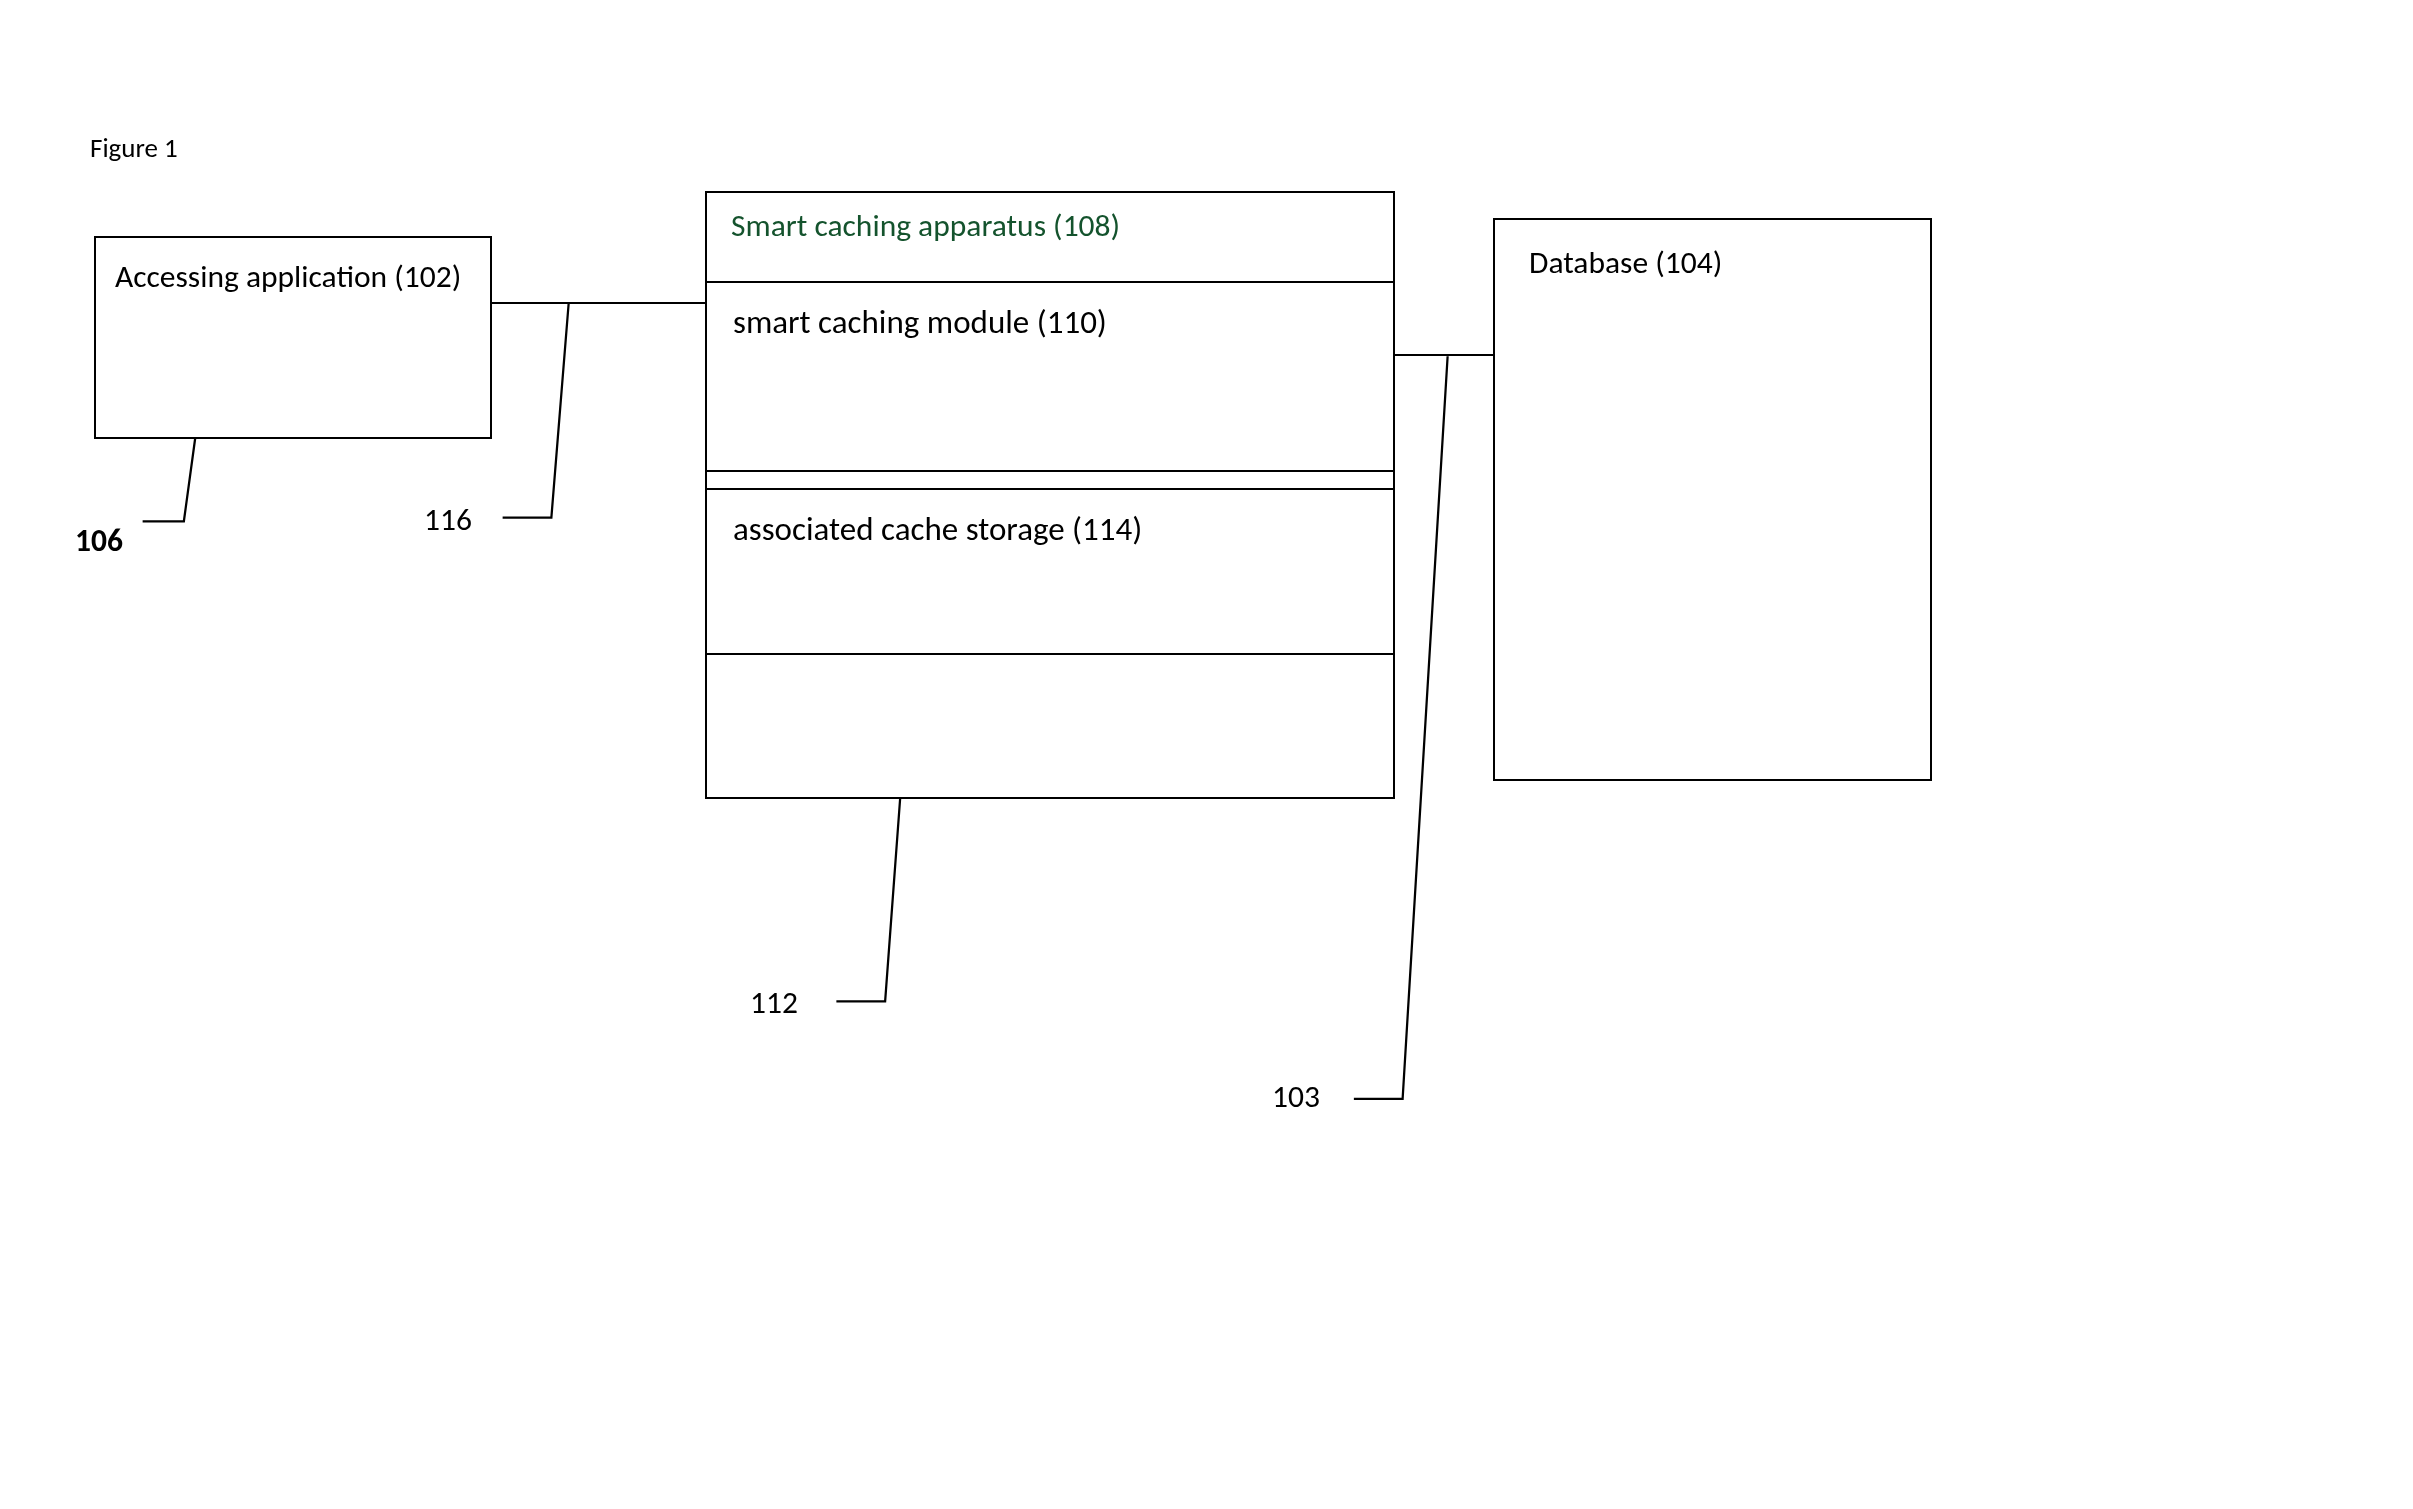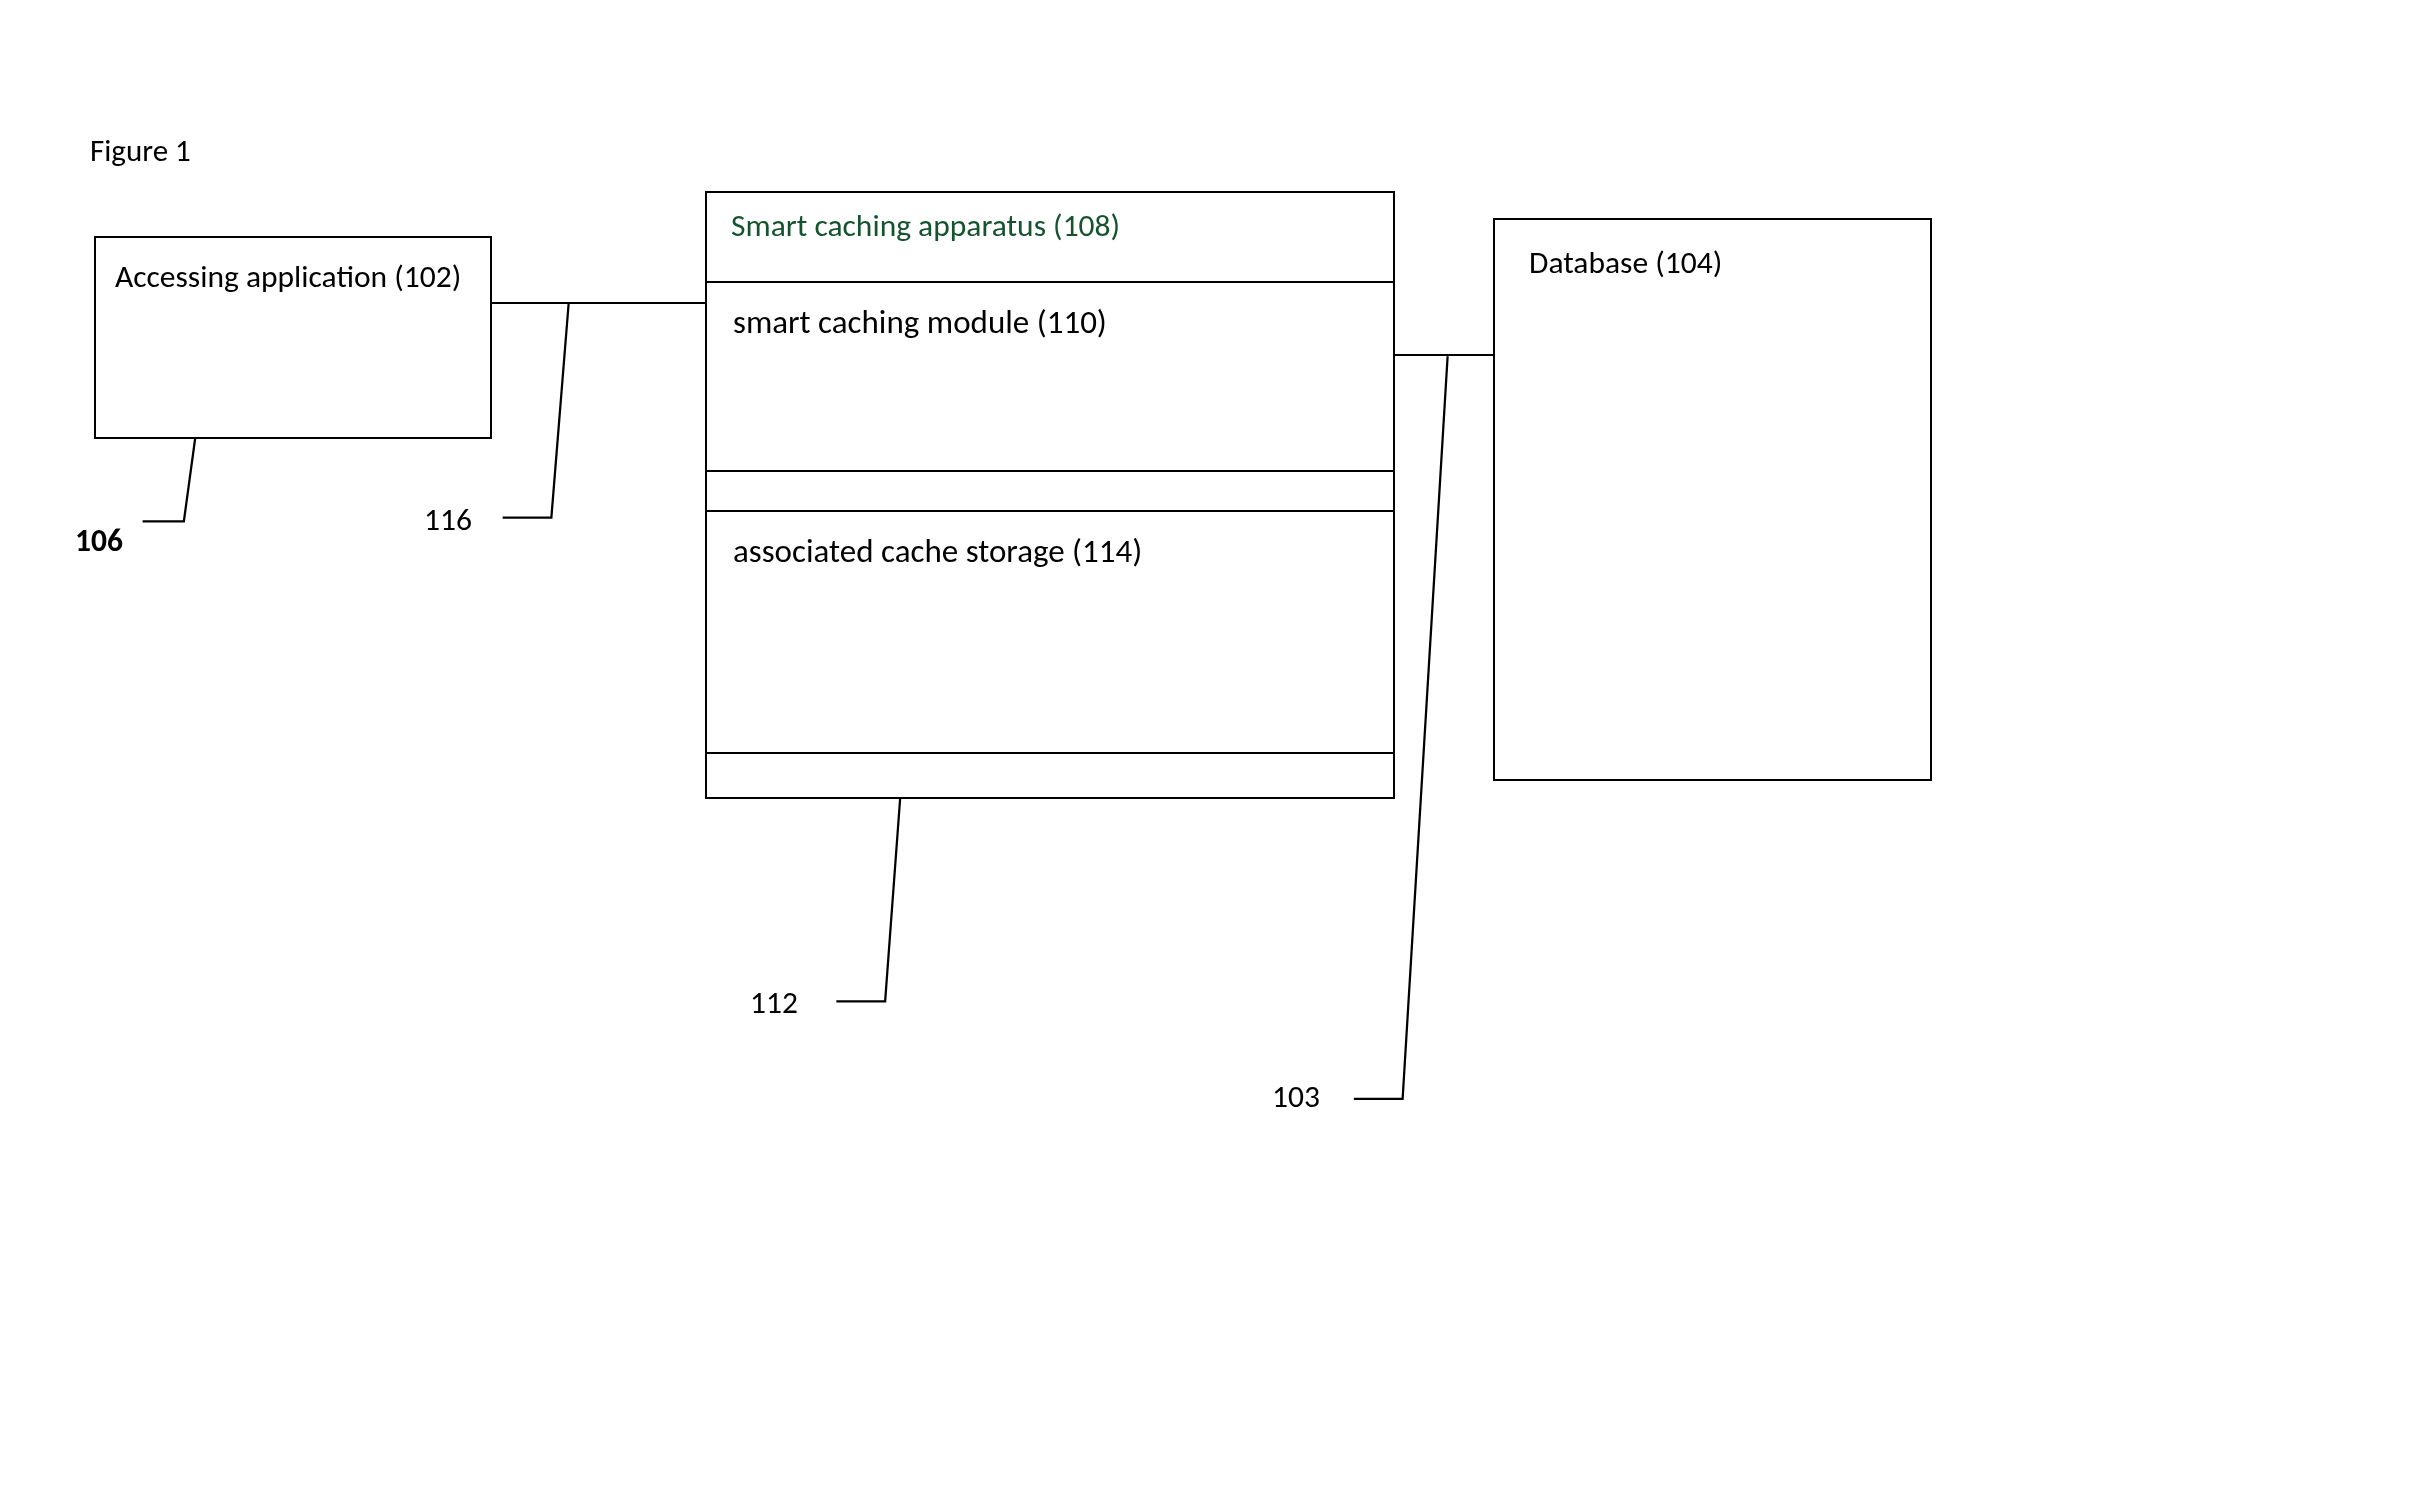--- a/index.html
+++ b/index.html
@@ -7,21 +7,21 @@
       width: 2413px;
       height: 1509px;
       background: #ffffff;
       font-family: Calibri, Arial, sans-serif;
       position: relative;
     }
     .figure-title {
       position: absolute;
       top: 131px;
       left: 90px;
-      font-size: 31px;
+      font-size: 27px;
       color: #000;
     }
     .box {
       position: absolute;
       border: 2.3px solid #000;
       background: #fff;
     }
     .box-label {
       position: absolute;
       font-size: 31.5px;
@@ -56,24 +56,24 @@
       width: 690px;
       height: 191px;
     }
     .caching-module .box-label {
       top: 19px;
       left: 26px;
       font-size: 33px;
       text-align: center;
     }
     .cache-storage {
-      top: 510px;
+      top: 488px;
       left: 705px;
       width: 690px;
-      height: 244px;
+      height: 167px;
     }
     .cache-storage .box-label {
       top: 19px;
       left: 26px;
       font-size: 33px;
     }
     .database {
       top: 218px;
       left: 1493px;
       width: 439px;

